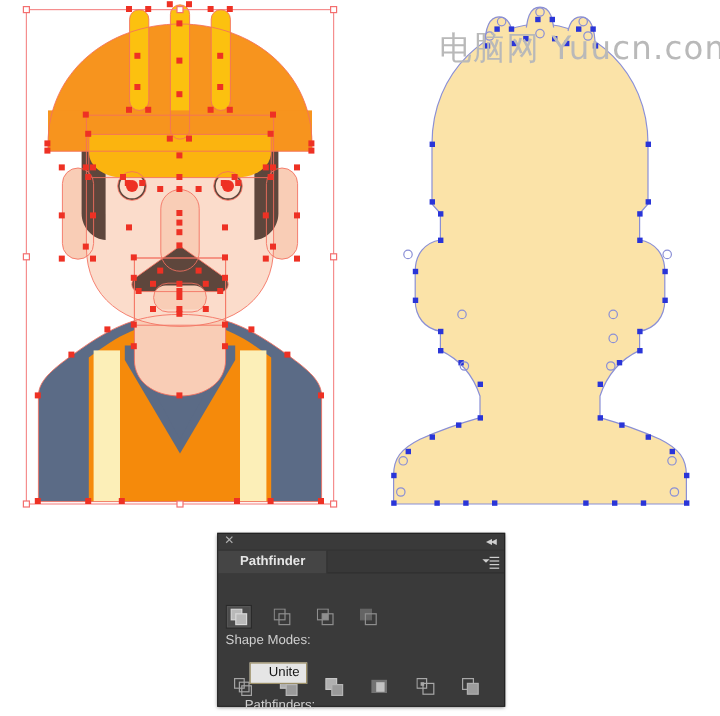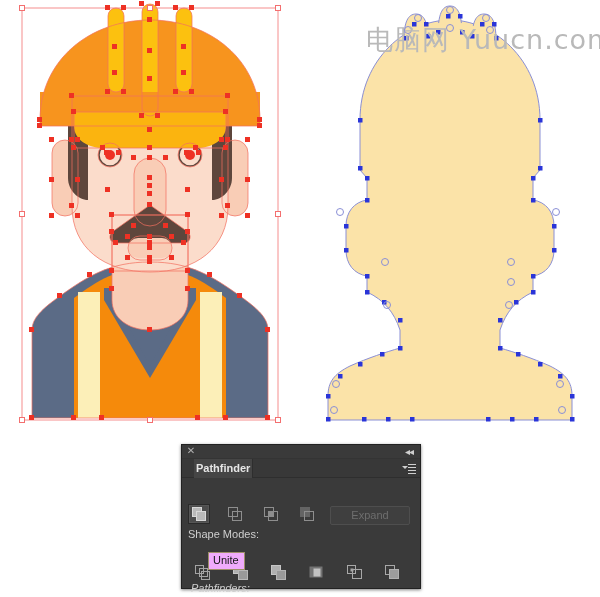--- a/index.html
+++ b/index.html
@@ -65,28 +65,27 @@
   }
   .panel-tabrow {
     height: 19px;
     background: #383838;
     position: relative;
     border-bottom: 1px solid #2e2e2e;
   }
   .panel-tab {
     position: absolute; left: 0; top: 0;
     height: 19px;
-    padding: 0 2px;
+    padding: 0 18px;
     line-height: 19px;
     background: #454545;
     color: #e6e6e6;
     font-weight: bold;
     font-size: 11px;
     border-right: 1px solid #2e2e2e;
-    margin-left: 12px;
   }
   .panel-menu {
     position: absolute; right: 4px; top: 4px;
     width: 14px; height: 11px;
   }
   .panel-menu .tri {
     position: absolute; left: 0; top: 3px;
     width: 0; height: 0;
     border-left: 3px solid transparent;
     border-right: 3px solid transparent;
@@ -103,21 +102,21 @@
     height: 110px;
   }
   .section-label {
     position: absolute;
     color: #cfcfcf;
     font-size: 11px;
     white-space: nowrap;
     margin-top: 44px;
   }
   #shape-modes-label { left: 6px; top: 6px; }
-  #pathfinders-label { left: 9px; top: 60px; font-style: italic; }
+  #pathfinders-label { left: 22px; top: 60px; }
 
   .icon-btn {
     position: absolute;
     width: 22px; height: 20px;
     display: flex; align-items: center; justify-content: center;
   }
   .icon-btn.selected {
     background: #4c4c4c;
     border: 1px solid #2a2a2a;
     box-shadow: inset 0 0 0 1px #565656;
@@ -130,25 +129,25 @@
     border: 1px solid #4e4e4e;
     border-radius: 2px;
     color: #6e6e6e;
     font-size: 11px;
     line-height: 17px;
     text-align: center;
   }
   .tooltip {
     position: absolute;
     left: 26px; top: 74px;
-    background: #f0abfc;
+    background: #e5e5e5;
     border: 1px solid #9d9068;
     color: #161616;
     font-size: 11px;
-    padding: 1px 5px 2px 4px;
+    padding: 1px 5px 2px 15px;
     line-height: 13px;
     white-space: nowrap;
     z-index: 20;
   }
 </style>
 </head>
 <body>
 
 <div id="stage">
 
@@ -470,21 +469,20 @@
           <rect x="4.5" y="4.5" width="5" height="5" fill="#8e8e8e"></rect>
         </svg>
       </div>
       <div class="icon-btn" style="left:114px; top:26px;">
         <svg width="15" height="15" viewBox="0 0 15 15">
           <rect x="0.5" y="0.5" width="9" height="9" fill="#8e8e8e" stroke="#8e8e8e" opacity="0.5"></rect>
           <rect x="4.5" y="4.5" width="9" height="9" fill="none" stroke="#8e8e8e"></rect>
         </svg>
       </div>
 
-      <div class="expand-btn">Expand</div>
 
       <div class="section-label" id="pathfinders-label">Pathfinders:</div>
 
       <div class="tooltip">Unite</div>
 
       <div class="icon-btn" style="left:10px; top:84px;">
         <svg width="16" height="15" viewBox="0 0 16 15">
           <rect x="0.5" y="0.5" width="8" height="8" fill="none" stroke="#a4a4a4"></rect>
           <rect x="4.5" y="3.5" width="8" height="8" fill="none" stroke="#a4a4a4"></rect>
           <rect x="6.5" y="6.5" width="8" height="8" fill="none" stroke="#a4a4a4"></rect>

